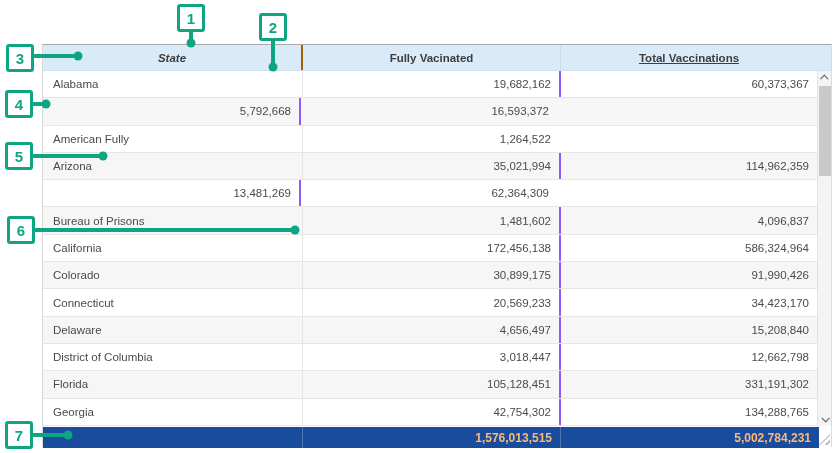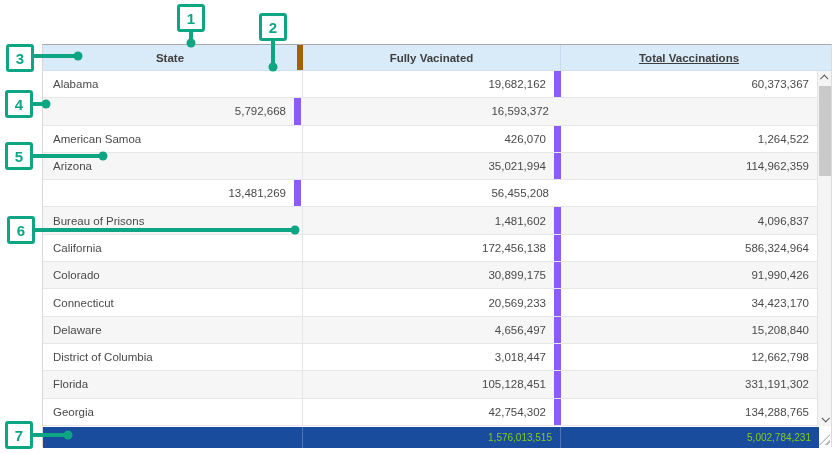--- a/index.html
+++ b/index.html
@@ -13,40 +13,40 @@
     border-top:1px solid #a8a8a8;border-left:1px solid #d8d8d8;border-right:1px solid #dcdcdc;
     box-sizing:border-box;background:#fff;z-index:1;
   }
   .hdr{
     display:flex;height:26px;background:#d9eaf8;border-bottom:1px solid #cfe0ef;box-sizing:border-box;
   }
   .hdr .hcell{
     display:flex;align-items:center;justify-content:center;
     font-size:11.5px;font-weight:700;color:#3e3e3e;box-sizing:border-box;
   }
-  .hcell.c1{width:260px;border-right:6px solid #a16207;}
+  .hcell.c1{width:260px;border-right:2px solid #a16207;font-style:italic;}
   .hcell.c2{width:258px;border-right:1px solid #c8dcee;}
   .hcell.c3{width:270px;padding-right:14px;text-decoration:underline;}
   .tbody{position:relative;height:355px;overflow:hidden;text-align:center;}
   .row{
     display:flex;height:27.3px;border-bottom:1px solid #e6e6e6;box-sizing:border-box;background:#fff;
   }
   .row:nth-child(even){background:#f6f6f6;}
   .cell{
     display:flex;align-items:center;font-size:11.5px;color:#4a4a4a;box-sizing:border-box;white-space:nowrap;
   }
   .cell.c1{width:260px;padding-left:10px;border-right:1px solid #e6e6e6;}
-  .cell.c2{width:258px;justify-content:flex-end;padding-right:8px;border-right:7px solid #8b5cf6;}
+  .cell.c2{width:258px;justify-content:flex-end;padding-right:8px;border-right:2px solid #8b5cf6;}
   .cell.c3{width:270px;justify-content:flex-end;padding-right:22px;}
   .totals{
     display:flex;height:21px;margin-top:1px;background:#1a4c9e;width:776px;box-sizing:border-box;
   }
   .totals .tcell{
     display:flex;align-items:center;justify-content:flex-end;
-    font-size:10px;font-weight:400;color:#84cc16;box-sizing:border-box;padding-right:8px;
+    font-size:12px;font-weight:700;color:#fdba74;box-sizing:border-box;padding-right:8px;
   }
   .tcell.c1{width:260px;border-right:1px solid #4d74b5;}
   .tcell.c2{width:258px;border-right:1px solid #4d74b5;}
   .tcell.c3{width:258px;}
   
   .vscroll{
     position:absolute;right:0;top:26px;width:14px;height:355px;background:#f4f4f4;
     border-left:1px solid #e3e3e3;box-sizing:border-box;z-index:2;
   }
   .sbtn{position:absolute;left:0;width:13px;height:14px;display:flex;align-items:center;justify-content:center;}
@@ -85,32 +85,31 @@
         <div class="row">
       <div class="cell c1">Alabama</div>
       <div class="cell c2">19,682,162</div>
       <div class="cell c3">60,373,367</div>
     </div>
         <div class="row">
       <div class="cell c2">5,792,668</div>
       <div class="cell c3">16,593,372</div>
     </div>
         <div class="row">
-      <div class="cell c1">American Samoa</div>
-      <div class="cell c2">426,070</div>
+      <div class="cell c1">American Fully</div>
       <div class="cell c3">1,264,522</div>
     </div>
         <div class="row">
       <div class="cell c1">Arizona</div>
       <div class="cell c2">35,021,994</div>
       <div class="cell c3">114,962,359</div>
     </div>
         <div class="row">
       <div class="cell c2">13,481,269</div>
-      <div class="cell c3">56,455,208</div>
+      <div class="cell c3">62,364,309</div>
     </div>
         <div class="row">
       <div class="cell c1">Bureau of Prisons</div>
       <div class="cell c2">1,481,602</div>
       <div class="cell c3">4,096,837</div>
     </div>
         <div class="row">
       <div class="cell c1">California</div>
       <div class="cell c2">172,456,138</div>
       <div class="cell c3">586,324,964</div>

